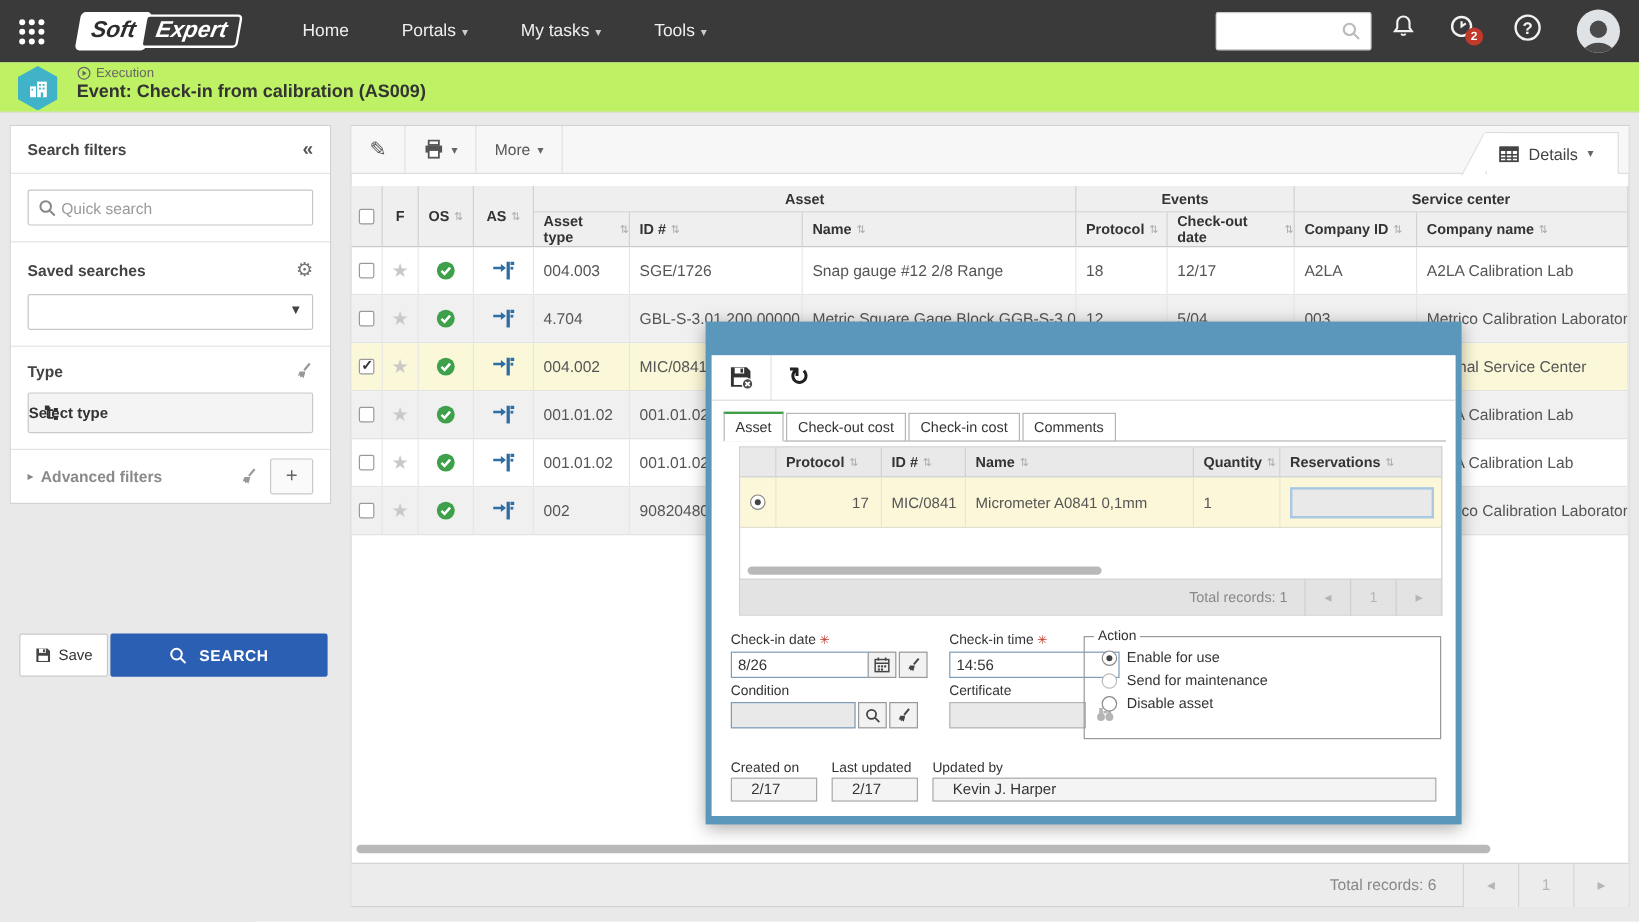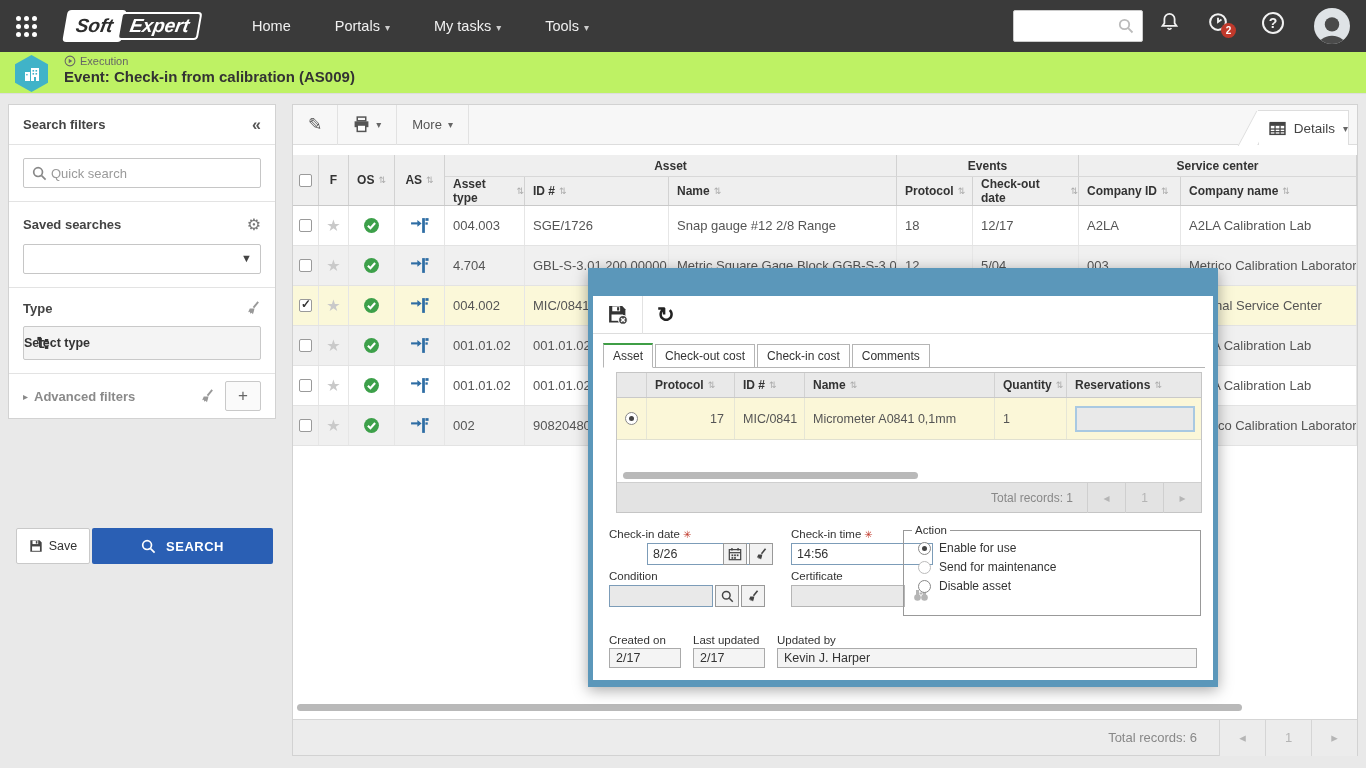--- a/index.html
+++ b/index.html
@@ -45,21 +45,21 @@
 .adv .arr{font-size:10px;color:#888;margin-right:6px}
 .adv .albl{font-size:13px;font-weight:bold;color:#8a8a8a;flex:1}
 .plusbtn{width:36px;height:30px;border:1px solid #c9c9c9;background:#fafafa;border-radius:2px;margin-left:10px;font-size:17px;color:#666;display:flex;align-items:center;justify-content:center;cursor:pointer}
 #savebtn{position:absolute;left:16px;top:528px;width:74px;height:36px;background:#fff;border:1px solid #c9c9c9;border-radius:2px;display:flex;align-items:center;justify-content:center;gap:6px;font-size:12.5px;color:#333;cursor:pointer}
 #searchbtn{position:absolute;left:92px;top:528px;width:181px;height:36px;background:#2a5fb4;border:none;border-radius:2px;display:flex;align-items:center;justify-content:center;gap:10px;color:#fff;font-size:13px;font-weight:bold;letter-spacing:.5px;cursor:pointer}
 
 #card{position:absolute;left:292px;top:104px;width:1066px;height:652px;background:#fff;border:1px solid #d2d2d2}
 #toolbar{height:40px;border-bottom:1px solid #ddd;background:#f7f7f7;display:flex;align-items:center;position:relative}
 .t-btn{height:40px;display:flex;align-items:center;padding:0 15px;border-right:1px solid #e2e2e2;cursor:pointer;color:#555;font-size:13px;gap:6px}
 .t-caret{font-size:10px;color:#666}
-.details-tab{position:absolute;right:8px;top:5px;height:35px;background:#fff;border:1px solid #ddd;border-bottom:none;padding:0 0 0 10px;display:flex;align-items:center;gap:8px;font-size:13.5px;color:#444;cursor:pointer}
+.details-tab{position:absolute;right:8px;top:5px;height:35px;background:#fff;border:1px solid #ddd;border-bottom:none;padding:0 20px 0 10px;display:flex;align-items:center;gap:8px;font-size:13.5px;color:#444;cursor:pointer}
 .details-tab::before{content:"";position:absolute;left:-12px;top:0;width:18px;height:35px;background:#fff;border-left:1px solid #ddd;transform:skewX(-28deg)}
 
 .thead{display:flex;border-bottom:1px solid #c9c9c9;background:#efefef;margin-top:10px}
 .th-cell{border-right:1px solid #d2d2d2;display:flex;align-items:center;justify-content:center;font-size:12px;font-weight:bold;color:#333;gap:4px}
 .lefthead .th-cell{height:50px}
 .lefthead{display:flex}
 .grp{display:flex;flex-direction:column}
 .grp .g-lbl{height:22px;display:flex;align-items:center;justify-content:center;font-size:12px;font-weight:bold;color:#333;border-right:1px solid #d2d2d2;border-bottom:1px solid #d8d8d8}
 .grp .g-sub{display:flex;height:28px}
 .sort{font-size:9px;color:#aaa;font-weight:normal}
@@ -114,21 +114,21 @@
 .dpg{width:38px;height:30px;border-left:1px solid #cfcfcf;display:flex;align-items:center;justify-content:center;font-size:12px;color:#b5b5b5}
 .flabel{position:absolute;font-size:11.5px;color:#333}
 .req::after{content:"✳";color:#c0392b;font-size:10px;margin-left:3px}
 .finput{position:absolute;height:22px;border:1px solid #7c9cb8;background:#fff;font-size:12.5px;color:#333;padding-left:5px;font-family:"Liberation Sans",sans-serif;outline:none}
 .finput.gray{background:#e9e9e9}
 .finput.dis{border-color:#b5b5b5;background:#e9e9e9}
 .fbtn{position:absolute;width:24px;height:22px;border:1px solid #999;background:#f2f2f2;display:flex;align-items:center;justify-content:center;cursor:pointer}
 .fieldset{position:absolute;left:310px;top:228px;width:298px;height:92px;border:1px solid #999}
 .fieldset legend{font-size:11.5px;color:#333;margin-left:8px;padding:0 3px}
 .fs-opt{display:flex;align-items:center;gap:8px;margin:5px 0 0 14px;font-size:12px;color:#333}
-.audit-in{position:absolute;height:20px;border:1px solid #aaa;background:#f4f4f4;font-size:12.5px;color:#333;padding-left:6px;display:flex;align-items:center;white-space:nowrap;overflow:hidden}
+.audit-in{position:absolute;height:20px;border:1px solid #aaa;background:#f4f4f4;font-size:12.5px;color:#333;padding-left:16px;display:flex;align-items:center;white-space:nowrap;overflow:hidden}
 svg{display:block}
 </style>
 </head>
 <body>
 
 <svg width="0" height="0" style="position:absolute">
 <defs>
 <symbol id="i-search" viewBox="0 0 16 16">
         <circle cx="6.5" cy="6.5" r="4.7" fill="none" stroke="currentColor" stroke-width="1.8"></circle>
         <line x1="10.2" y1="10.2" x2="14.5" y2="14.5" stroke="currentColor" stroke-width="1.8"></line>
@@ -705,21 +705,21 @@
         </div>
       <div class="dg-foot">
         <span class="tot">Total records: 1</span>
         <span class="dpg">◂</span>
         <span class="dpg">1</span>
         <span class="dpg">▸</span>
       </div>
     </div>
 
     <span class="flabel req" style="left:16px;top:232px">Check-in date</span>
-    <input class="finput" style="left: 16px; top: 247px; width: 116px; margin-left: 38px;" value="8/26">
+    <input class="finput" style="left: 16px; top: 247px; width: 116px;" value="8/26">
     <span class="fbtn" style="left:130px;top:247px">
         <svg width="14" height="14" style="color:#444">
           <use href="#i-calendar"></use>
         </svg>
       </span>
     <span class="fbtn" style="left:156px;top:247px">
         <svg width="13" height="13" style="color:#444">
           <use href="#i-clean"></use>
         </svg>
       </span>

